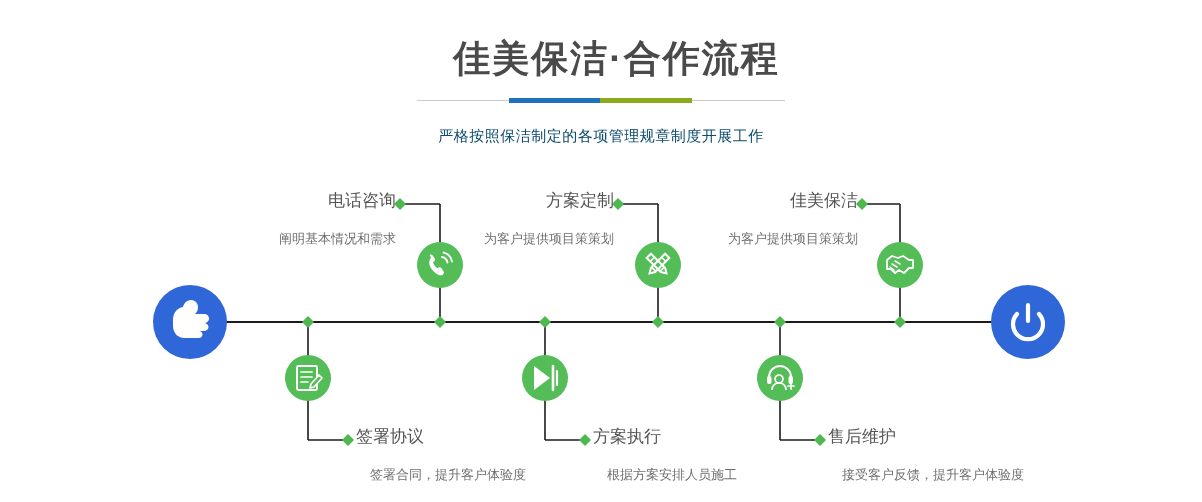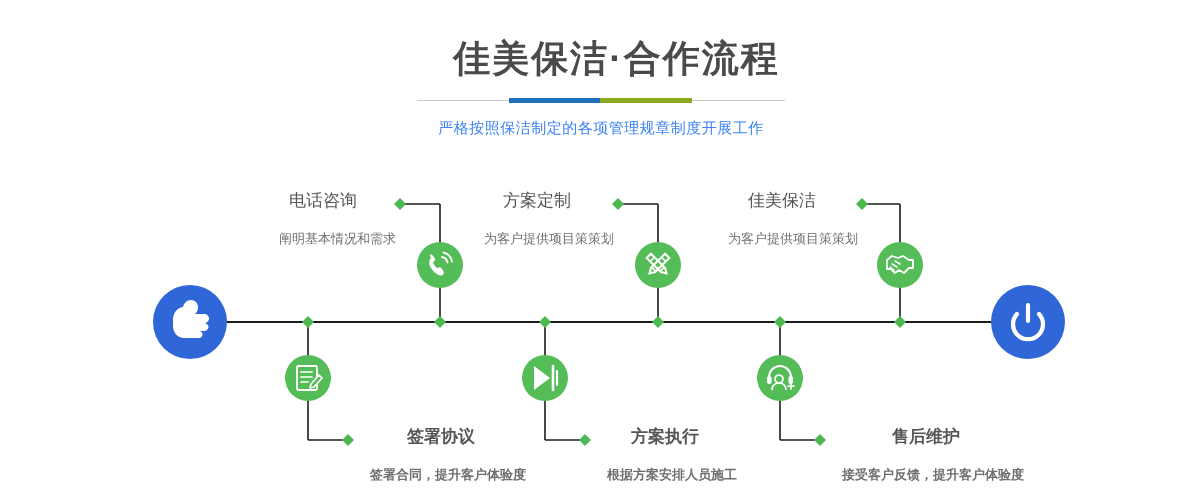--- a/index.html
+++ b/index.html
@@ -50,25 +50,25 @@
   }
   .divider .seg-green {
     position: absolute;
     left: 183px;
     top: -2px;
     width: 92px;
     height: 5px;
     background: #8aab1e;
   }
   .page-subtitle {
-    margin: 4px;
+    margin: 12px;
     padding-top: 12px;
     font-size: 15px;
     line-height: 22px;
-    color: #3b82f6;
+    color: #0c4a6e;
     letter-spacing: 0.5px;
   }
 
   
   .stage {
     position: absolute;
     left: 0;
     top: 0;
     width: 1202px;
     height: 502px;
@@ -82,35 +82,33 @@
   
   .step-label {
     position: absolute;
     white-space: nowrap;
   }
   .step-label .title {
     font-size: 17px;
     line-height: 21px;
     color: #555555;
     display: block;
-    text-align: center;
   }
   .step-label .desc {
     font-size: 13px;
     line-height: 19px;
     color: #6f6f6f;
     display: block;
     margin-top: 18px;
   }
   .step-label.above {
     text-align: right;
   }
   .step-label.below {
     text-align: left;
-    font-weight: bold;
   }
   .step-label.below .desc {
     padding-left: 14px;
   }
   .step-label.above .desc {
     padding-right: 0px;
   }
 </style>
 </head>
 <body>

